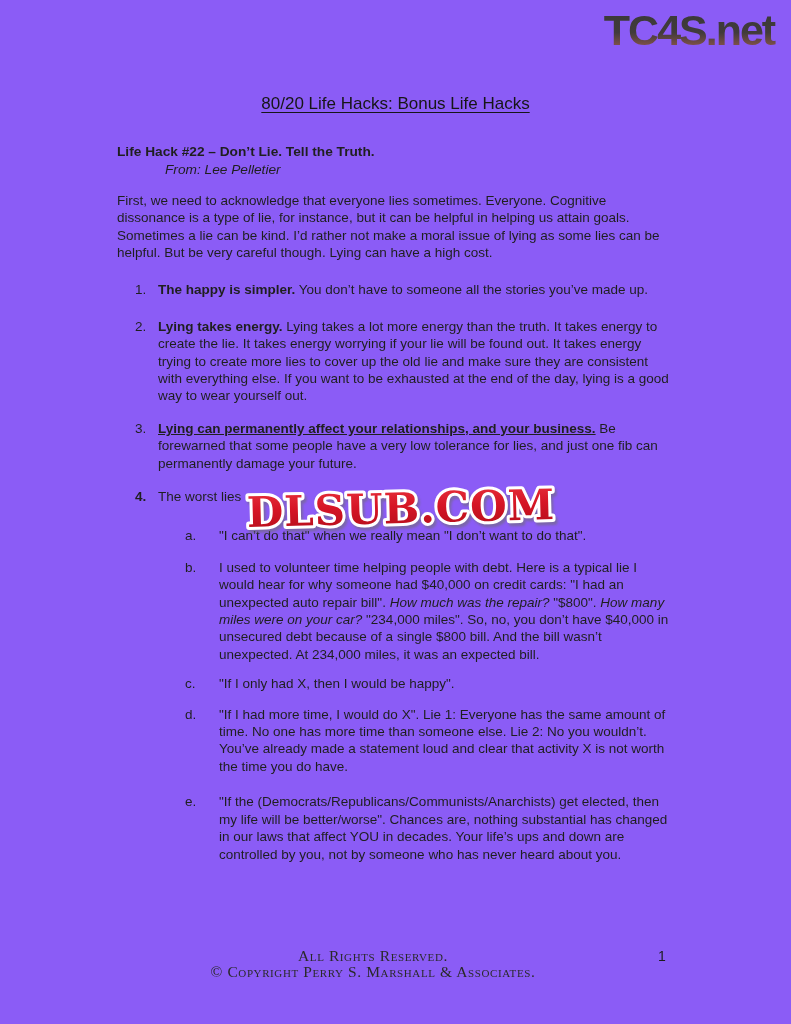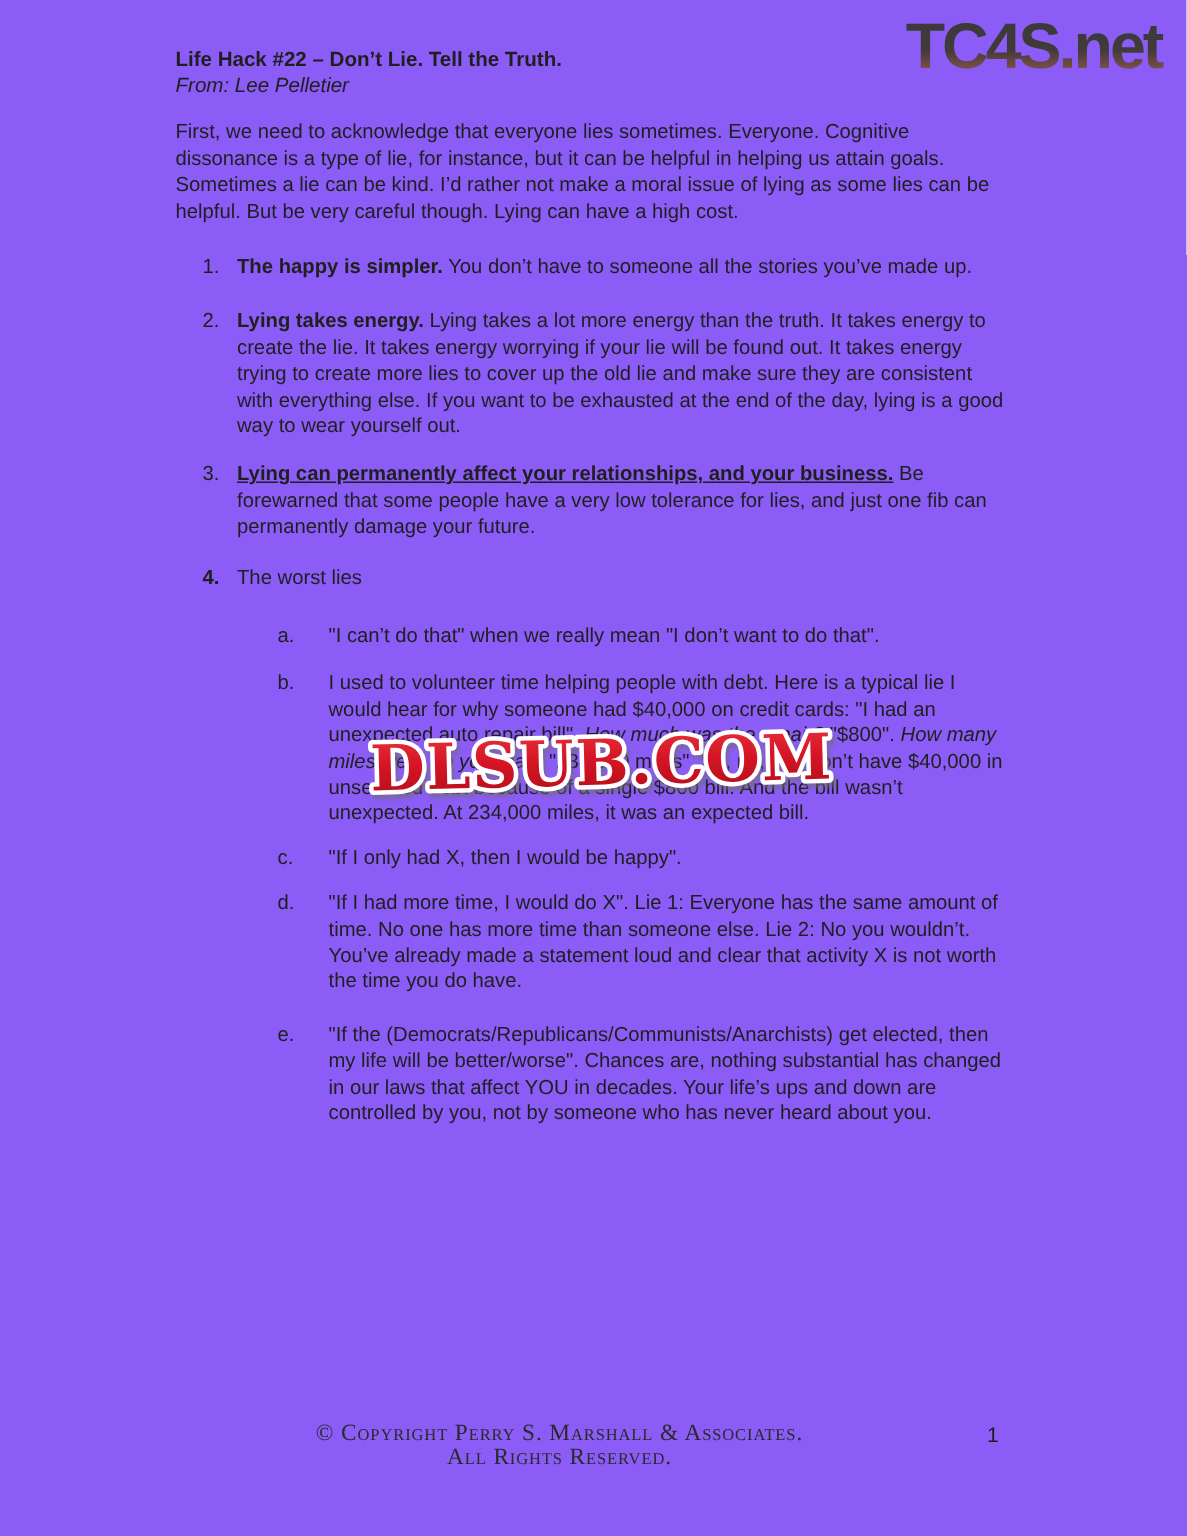--- a/index.html
+++ b/index.html
@@ -35,20 +35,21 @@
     color: #161616;
   }
   .heading {
     margin-top: 31px;
     font-weight: bold;
     font-size: 13.7px;
   }
   .author-line {
     font-style: italic;
     font-size: 13.7px;
+    margin-left: 48px;
   }
   .intro { }
   .li-row { display: flex; padding-left: 18px; }
   .li-row .num { flex: none; width: 23px; }
   .li-row .li-body { flex: 1; }
   .mt-i1 { margin-top: 20px; }
   .mt-i2 { margin-top: 19px; }
   .mt-i3 { margin-top: 15px; }
   .mt-i4 { margin-top: 16px; }
   .sub-row { display: flex; padding-left: 68px; }
@@ -106,20 +107,21 @@
           <stop offset="0.82" stop-color="#7d5049"></stop>
           <stop offset="1" stop-color="#9c685c"></stop>
         </linearGradient>
       </defs>
       <text x="100" y="44" text-anchor="middle" font-family="Liberation Sans, sans-serif" font-size="43" font-weight="bold" letter-spacing="-2" fill="url(#tc4sGrad)">TC4S.net</text>
     </svg>
   </div>
 
   <div class="content">
 
+    <h1 class="doc-title">80/20 Life Hacks: Bonus Life Hacks</h1>
 
     <div class="heading">Life Hack #22 – Don’t Lie. Tell the Truth.</div>
     <div class="author-line">From: Lee Pelletier</div>
 
     <p class="intro">First, we need to acknowledge that everyone lies sometimes. Everyone. Cognitive dissonance is a type of lie, for instance, but it can be helpful in helping us attain goals. Sometimes a lie can be kind. I’d rather not make a moral issue of lying as some lies can be helpful. But be very careful though. Lying can have a high cost.</p>
 
     <div class="li-row mt-i1">
       <span class="num">1.</span>
       <span class="li-body"><span style="font-weight: bold;">The happy is simpler.</span><span> You don’t have to someone all the stories you’ve made up.</span></span>
     </div>
@@ -173,20 +175,20 @@
           <stop offset="0" stop-color="#e8333e"></stop>
           <stop offset="0.45" stop-color="#d61525"></stop>
           <stop offset="1" stop-color="#b00d1a"></stop>
         </linearGradient>
       </defs>
       <text x="155" y="44" text-anchor="middle" font-family="DejaVu Serif, serif" font-size="42" font-weight="bold" letter-spacing="1" fill="url(#dlsubGrad)" stroke="#ffffff" stroke-width="6" paint-order="stroke" stroke-linejoin="round" transform="rotate(-1.5 155 30)">DLSUB.COM</text>
     </svg>
   </div>
 
   <div class="footer-copyright">
+    <div>All Rights Reserved.</div>
     <div>© Copyright Perry S. Marshall &amp; Associates.</div>
-    <div>All Rights Reserved.</div>
   </div>
 
   <div class="page-number">1</div>
 
 
 </div>
 
 </body></html>

